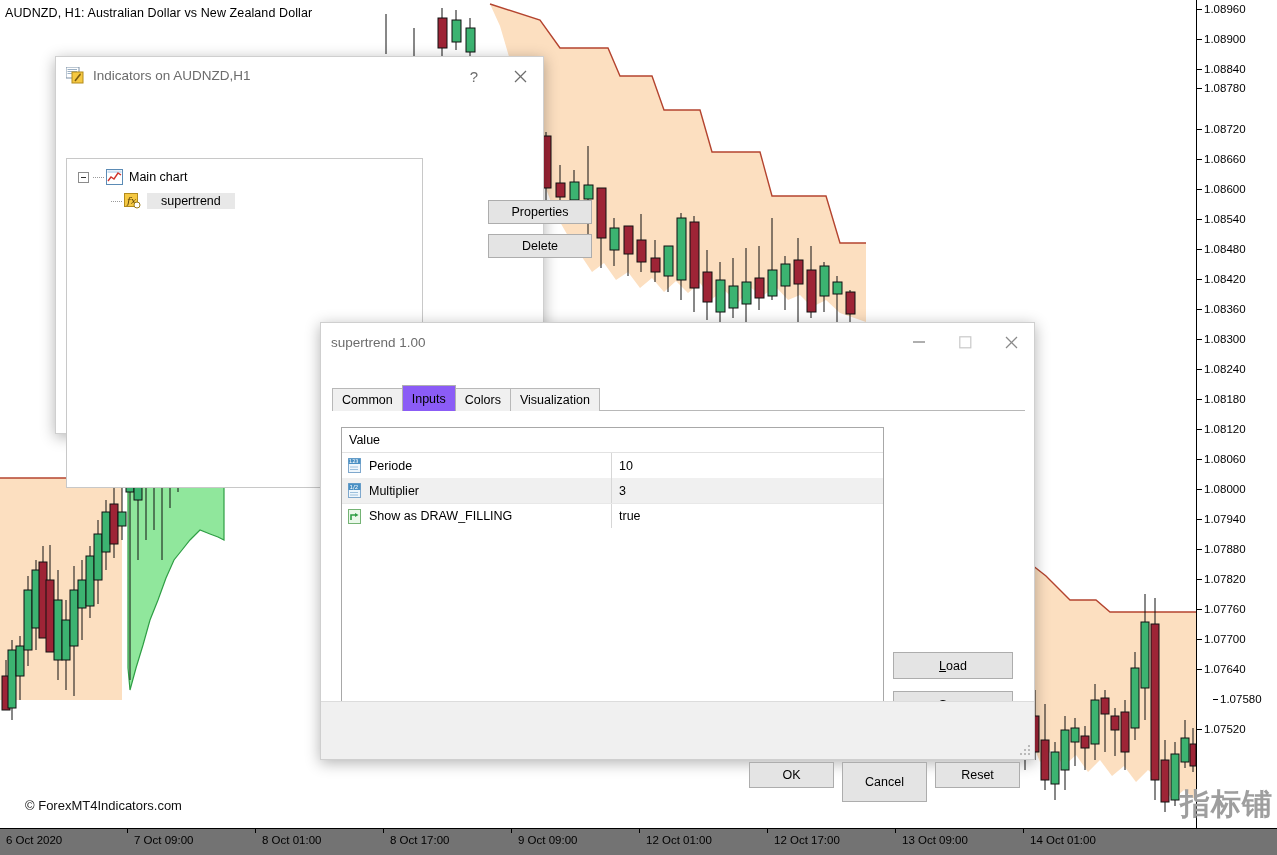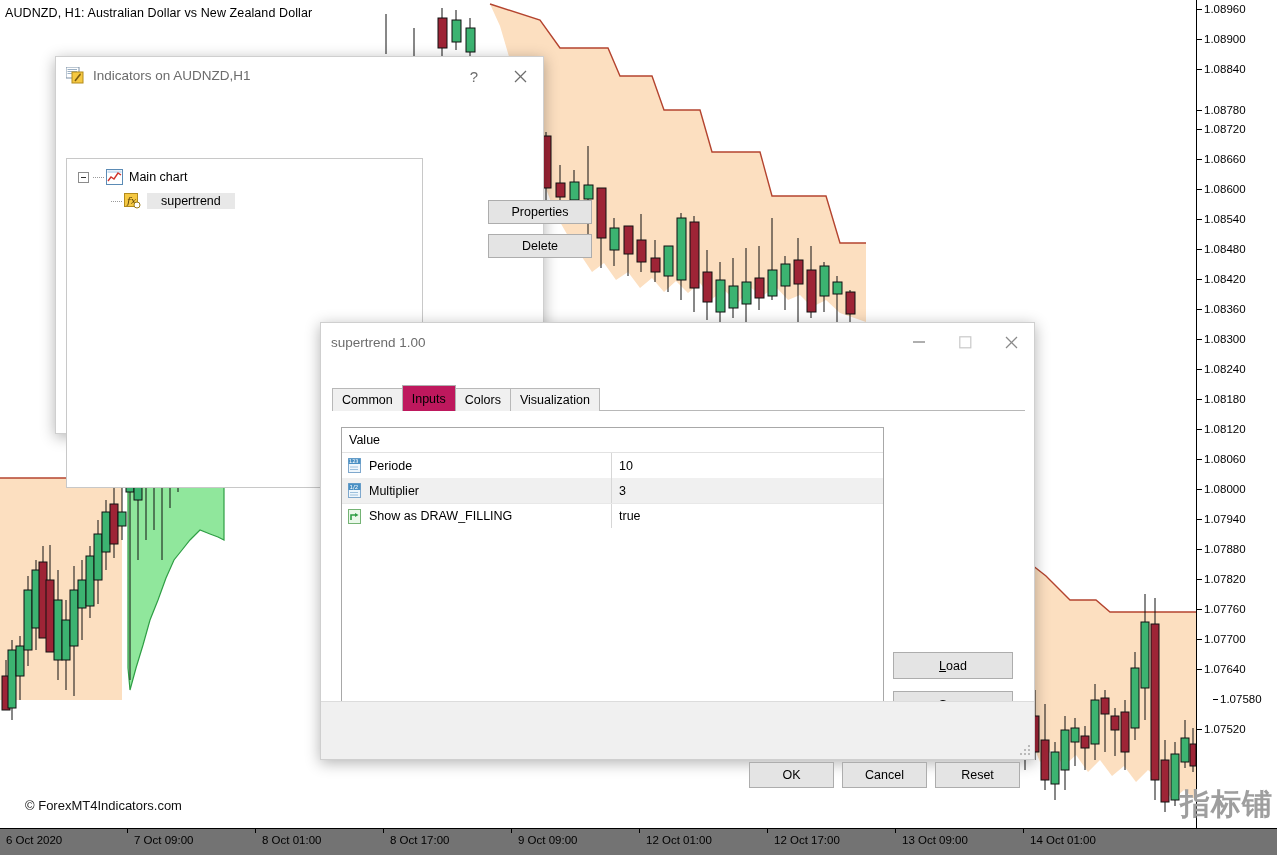--- a/index.html
+++ b/index.html
@@ -121,21 +121,21 @@
   #props-tabs {
     position:absolute; left:11px; top:26px; height:24px; display:flex; align-items:flex-end;
   }
   .tab {
     height:23px; padding:0 9px; display:flex; align-items:center;
     font-size:12.5px; color:#000; background:#f0f0f0;
     border:1px solid #b8b8b8; border-bottom:none; margin-right:-1px;
     white-space:nowrap;
   }
   .tab.active {
-    background:#be185d; height:26px; border-color:#b0b0b0; position:relative; z-index:3;
+    background:#8b5cf6; height:26px; border-color:#b0b0b0; position:relative; z-index:3;
   }
   #tabs-underline {
     position:absolute; left:11px; top:49px; width:693px; height:1px; background:#b8b8b8;
   }
 
   #params-table {
     position:absolute; left:20px; top:66px; width:543px; height:290px;
     border:1px solid #a8a8a8; background:#fff; overflow:hidden;
   }
   .pt-row { display:flex; height:25px; align-items:center; }
@@ -152,21 +152,21 @@
 
   #btn-load { position:absolute; left:572px; top:291px; width:120px; height:27px; }
   #btn-save { position:absolute; left:572px; top:330px; width:120px; height:27px; }
   .accel { text-decoration:underline; }
 
   #props-footer {
     position:absolute; left:0; right:0; bottom:0; height:58px; background:#f0f0f0;
     border-top:1px solid #dcdcdc;
   }
   #btn-ok     { position:absolute; left:428px; top:401px; width:85px; height:26px; }
-  #btn-cancel { position:absolute; left:521px; top:401px; width:85px; height:26px; }
+  #btn-cancel { position:absolute; left:521px; top:401px; width:85px; height:40px; }
   #btn-reset  { position:absolute; left:614px; top:401px; width:85px; height:26px; }
   #resize-grip { position:absolute; right:3px; bottom:3px; width:12px; height:12px; }
 </style>
 </head>
 <body>
 
 <div id="chart-window">
 
   <div id="chart-symbol-title">AUDNZD, H1:  Australian Dollar vs New Zealand Dollar</div>
 
@@ -346,21 +346,21 @@
         <rect x="1181" y="738" width="8" height="24" fill="#3cb371" stroke="#111"></rect>
         <rect x="1190" y="744" width="6" height="22" fill="#9e2436" stroke="#111"></rect>
       </g>
     </svg>
   </div>
 
   <div id="price-axis">
       <div class="price-tick" style="top: 3px;">1.08960</div>
       <div class="price-tick" style="top: 33px;">1.08900</div>
       <div class="price-tick" style="top: 63px;">1.08840</div>
-      <div class="price-tick" style="top: 104px; text-align: center;">1.08780</div>
+      <div class="price-tick" style="top: 82px; text-align: center;">1.08780</div>
       <div class="price-tick" style="top: 123px;">1.08720</div>
       <div class="price-tick" style="top: 153px;">1.08660</div>
       <div class="price-tick" style="top: 183px;">1.08600</div>
       <div class="price-tick" style="top: 213px;">1.08540</div>
       <div class="price-tick" style="top: 243px;">1.08480</div>
       <div class="price-tick" style="top: 273px;">1.08420</div>
       <div class="price-tick" style="top: 303px;">1.08360</div>
       <div class="price-tick" style="top: 333px;">1.08300</div>
       <div class="price-tick" style="top: 363px;">1.08240</div>
       <div class="price-tick" style="top: 393px;">1.08180</div>

